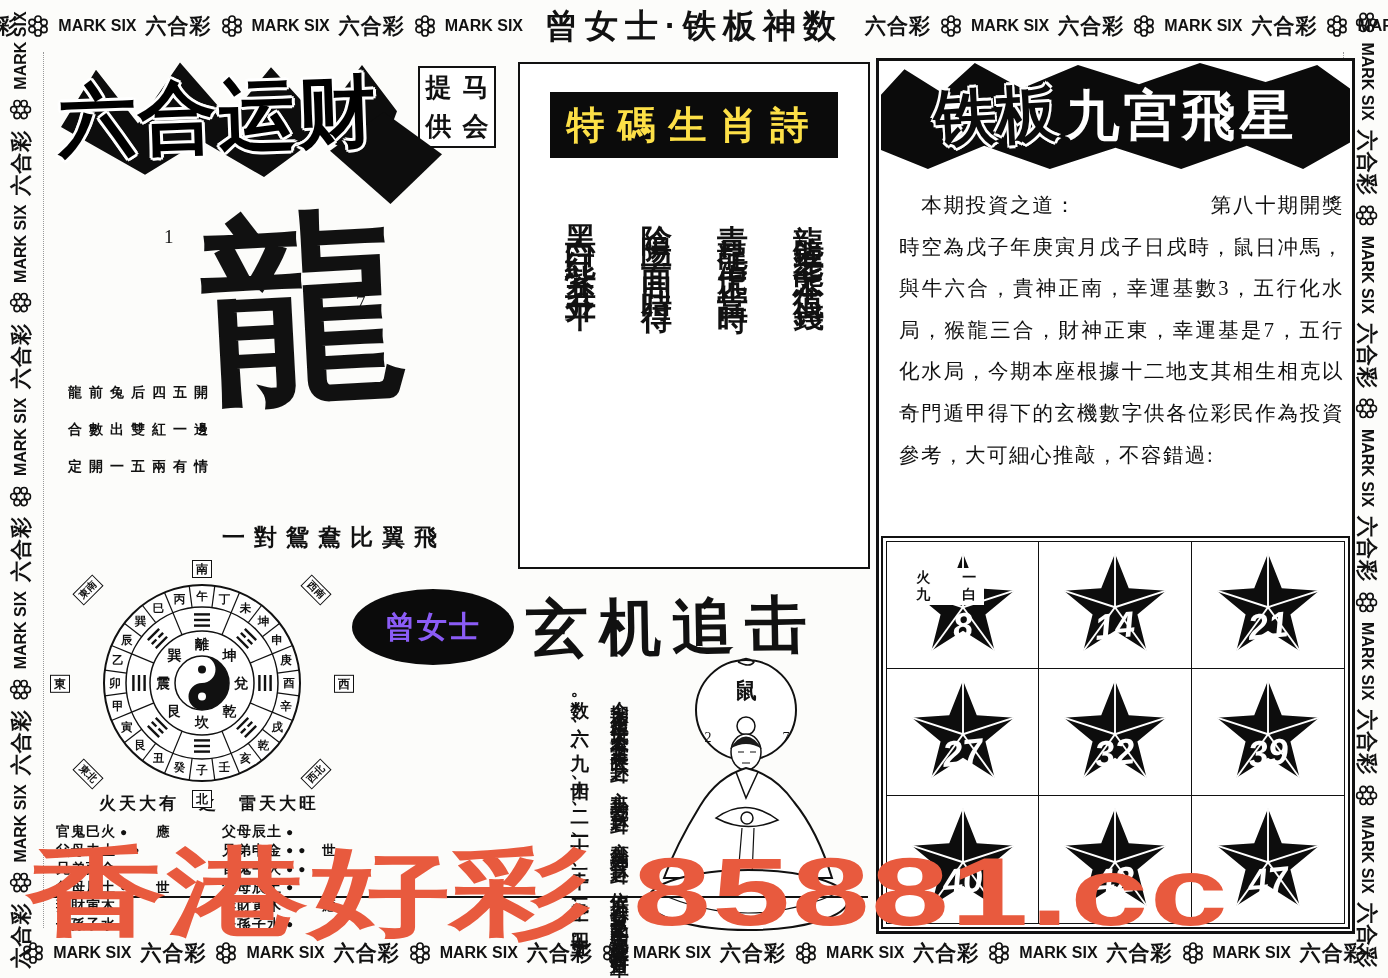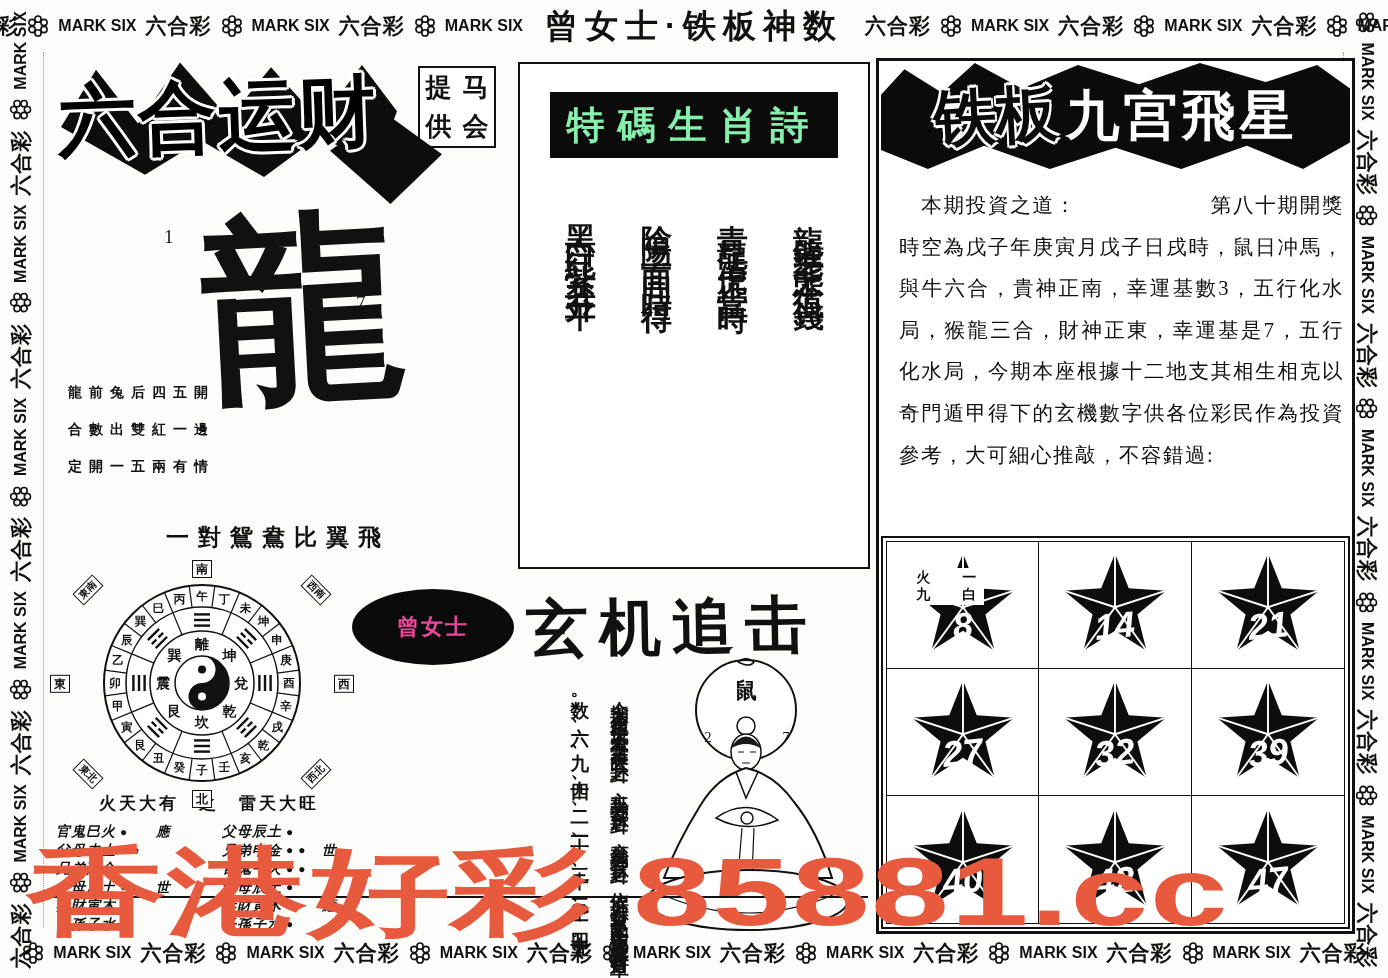--- a/index.html
+++ b/index.html
@@ -35,26 +35,26 @@
   .shard2{left:276px;top:56px;width:112px;height:92px;clip-path:polygon(0 42%,48% 0,100% 46%,54% 100%);}
   .brush-txt{position:absolute;left:4px;top:22px;font-size:78px;font-weight:900;line-height:1;
     letter-spacing:2px;transform:rotate(-2deg);color:#000;white-space:nowrap;
     text-shadow:2px 2px 0 #fff,-2px -2px 0 #fff,2px -2px 0 #fff,-2px 2px 0 #fff,0 3px 0 #fff,0 -3px 0 #fff,3px 0 0 #fff,-3px 0 0 #fff;}
   .dragon{position:absolute;left:112px;top:138px;width:290px;height:240px;text-align:center;
           font-size:202px;line-height:238px;font-weight:900;transform:rotate(-3deg);}
   .dragon-n1{position:absolute;left:118px;top:172px;font-size:19px;font-weight:400;}
   .dragon-n7{position:absolute;left:310px;top:238px;font-size:19px;font-weight:400;}
   .poems{position:absolute;left:22px;top:320px;width:446px;display:flex;justify-content:space-between;}
   .poem-col{font-size:14px;line-height:37px;letter-spacing:7px;font-weight:600;white-space:nowrap;}
-  .poem-footer{position:absolute;left:52px;top:468px;width:360px;text-align:center;
+  .poem-footer{position:absolute;left:40px;top:468px;width:360px;text-align:right;
                font-size:23px;font-weight:700;letter-spacing:9px;white-space:nowrap;}
 
   
   .middle-box{position:absolute;left:518px;top:62px;width:348px;height:503px;border:2px solid #111;background:#fff;}
-  .middle-header{margin:28px auto 0;width:288px;height:66px;background:#0b0b0b;color:#86efac;
+  .middle-header{margin:28px auto 0;width:288px;height:66px;background:#0b0b0b;color:#fde047;
      display:flex;align-items:center;justify-content:center;font-family:"Liberation Sans",sans-serif;
      font-size:38px;font-weight:900;letter-spacing:13px;padding-left:0;box-sizing:border-box;}
   .verses-wrap{display:flex;justify-content:center;margin-top:42px;}
   .middle-verses{height:336px;writing-mode:vertical-rl;white-space:pre-line;
      font-size:31px;font-weight:700;letter-spacing:13px;line-height:2.45;}
 
   
   .right-panel{position:absolute;left:876px;top:58px;width:479px;height:876px;border:3px solid #111;
                background:#fff;box-sizing:border-box;}
   .banner{position:relative;height:106px;margin:2px;}
@@ -89,31 +89,31 @@
   .dir-left{left:-2px;top:50%;transform:translateY(-50%);}
   .dir-right{right:-2px;top:50%;transform:translateY(-50%);}
   .dir-tl{left:22px;top:18px;transform:rotate(-45deg);font-size:10px;}
   .dir-tr{right:22px;top:18px;transform:rotate(45deg);font-size:10px;}
   .dir-bl{left:22px;bottom:22px;transform:rotate(45deg);font-size:10px;}
   .dir-br{right:22px;bottom:22px;transform:rotate(-45deg);font-size:10px;}
 
   
   .hex-table{position:absolute;left:56px;top:792px;width:306px;}
   .hex-header{text-align:center;font-size:17px;font-weight:700;letter-spacing:3px;}
-  .hex-cols{display:flex;gap:26px;margin-top:8px;font-style:italic;}
+  .hex-cols{display:flex;gap:26px;margin-top:8px;}
   .hex-col{flex:1;}
   .hexrow{display:flex;align-items:center;height:18.5px;font-size:14px;font-weight:600;}
   .hexname{width:64px;letter-spacing:1px;white-space:nowrap;}
   .hexdots{width:36px;font-size:12px;letter-spacing:1px;}
   .hexmark{font-size:13.5px;}
 
   
   .mystic-title{position:absolute;left:352px;top:580px;width:520px;height:94px;display:flex;align-items:center;}
   .oval{width:162px;height:76px;background:#0b0b0b;border-radius:50%;display:flex;align-items:center;
-        justify-content:center;color:#ec4899;font-size:22px;font-weight:900;letter-spacing:2px;flex:none;}
+        justify-content:center;color:#8b5cf6;font-size:30px;font-weight:900;letter-spacing:2px;flex:none;}
   .mystic-rest{font-size:62px;font-weight:900;letter-spacing:11px;margin-left:12px;white-space:nowrap;
         font-family:"Liberation Sans",sans-serif;transform:rotate(-1deg);}
   .vtext{position:absolute;left:404px;top:686px;width:234px;height:268px;writing-mode:vertical-rl;
          font-size:18.5px;font-weight:600;letter-spacing:4px;line-height:2.15;}
   .figure-wrap{position:absolute;left:626px;top:646px;width:252px;height:302px;}
   .hline{position:absolute;left:46px;top:896px;width:822px;border-top:2px solid #111;}
 
   
   .watermark{position:absolute;left:26px;top:844px;z-index:40;font-family:"Liberation Sans",sans-serif;
      font-size:96px;font-weight:900;color:#e85a3e;white-space:nowrap;line-height:1;

